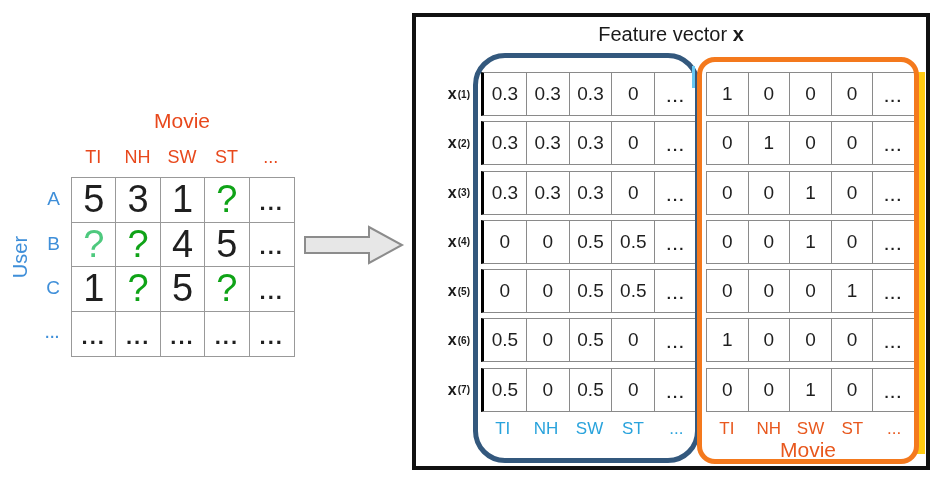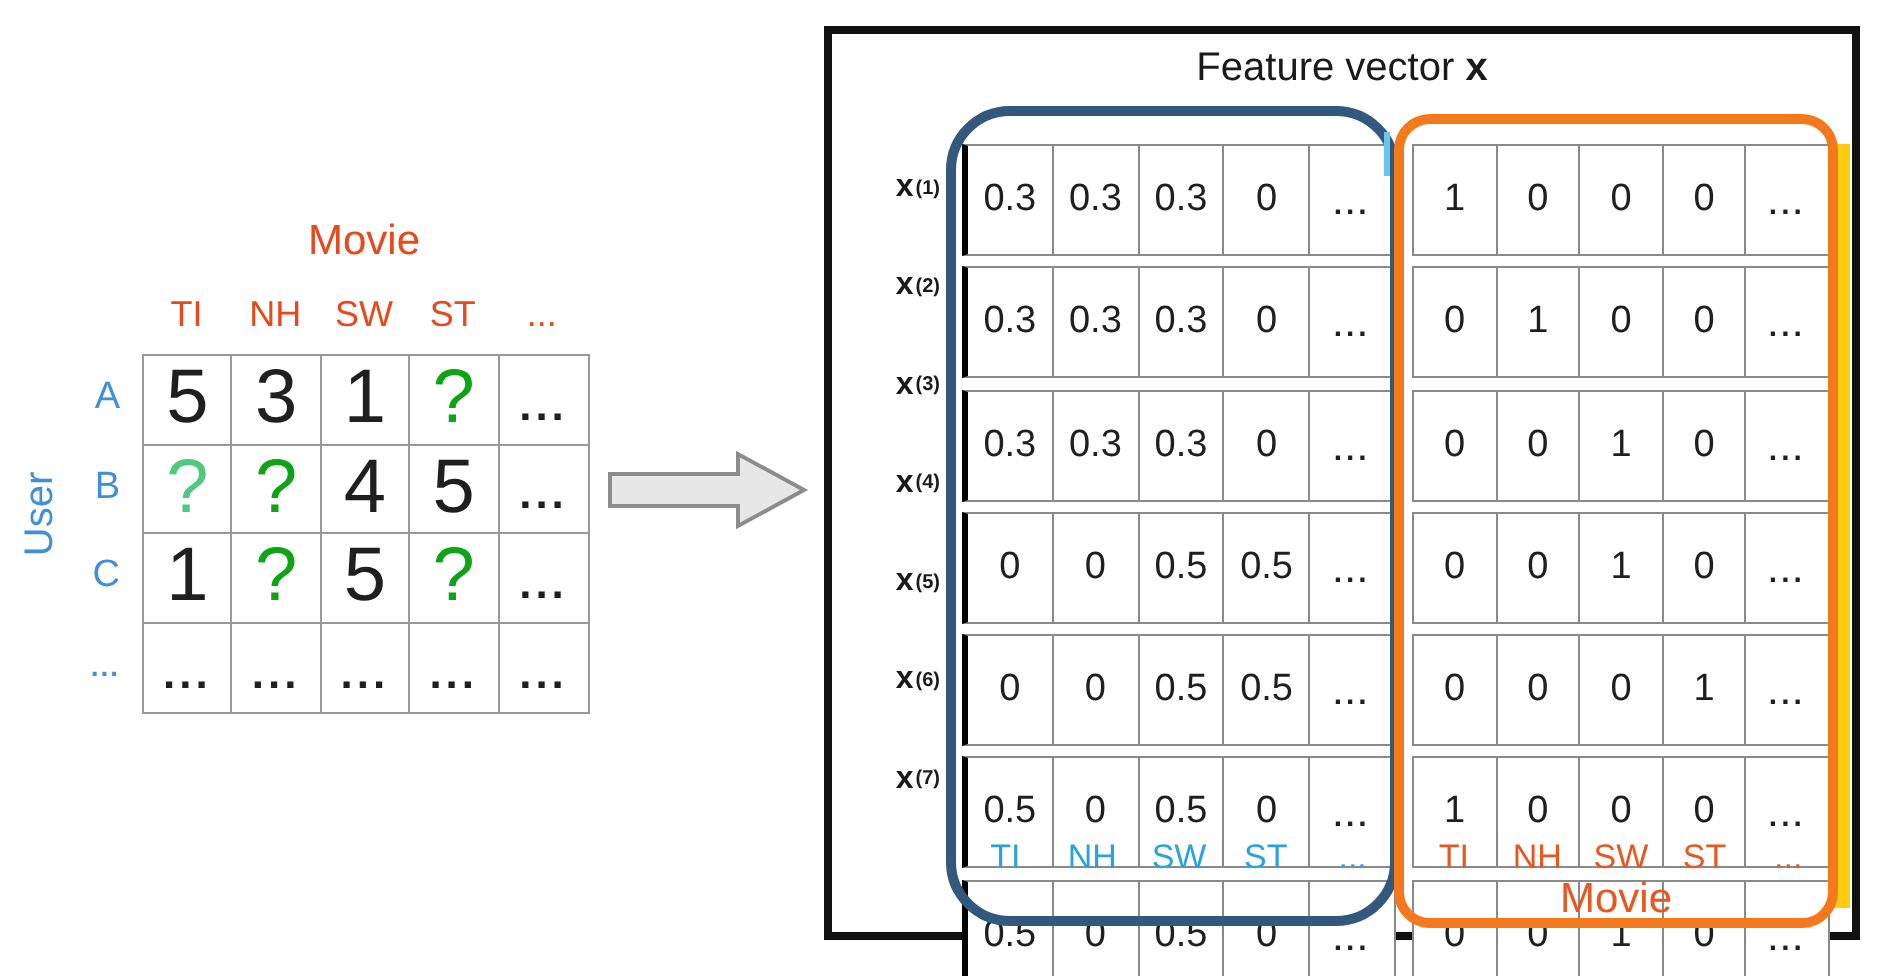--- a/index.html
+++ b/index.html
@@ -44,21 +44,21 @@
   .fv-title { left:0; top:6px; width:100%; text-align:center;
     font-size:20px; color:#1a1a1a; }
   .fv-title b { font-weight:bold; }
   .labels-col { left:2px; top:55px; width:52px; display:flex; flex-direction:column; gap:5.3px; }
   .labels-col .xl { height:44px; display:flex; align-items:center; justify-content:flex-end;
     font-size:16px; font-weight:bold; color:#1a1a1a; }
   .labels-col sup { font-size:10px; font-weight:bold; margin-left:1px; }
   .rows-col { top:55px; display:flex; flex-direction:column; gap:5.3px; z-index:1; }
   .rated-rows { left:65px; width:217px; }
   .movie-rows { left:290px; width:209px; }
-  .frow { height:56px; display:flex; box-sizing:border-box;
+  .frow { height:44px; display:flex; box-sizing:border-box;
     border:1px solid var(--grid); background:#fff; }
   .rated-rows .frow { border-left:3px solid #000; }
   .fcell { flex:1; display:flex; align-items:center; justify-content:center;
     border-right:1px solid var(--grid); font-size:19px; color:var(--ink); }
   .fcell:last-child { border-right:none; }
   .fcell.fdots { font-size:15px; font-weight:bold; letter-spacing:2px; padding-top:5px; }
 
   .yellow-strip { left:501px; top:55px; width:8px; height:382px;
     background:var(--yellow); z-index:0; }
   .cyan-tick { left:276px; top:49px; width:3px; height:22px;

